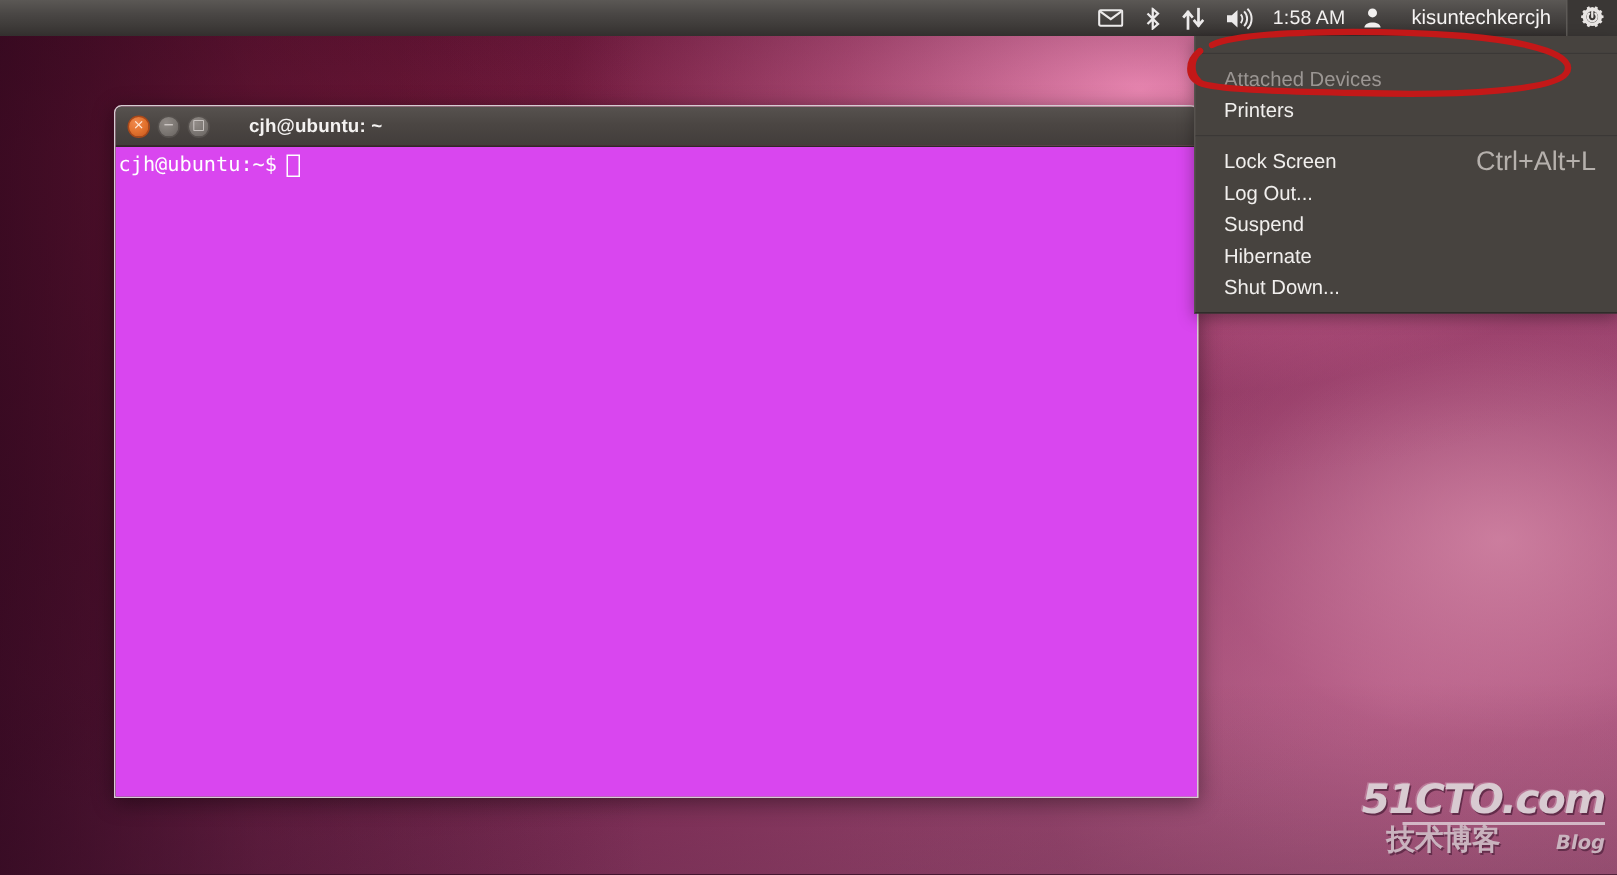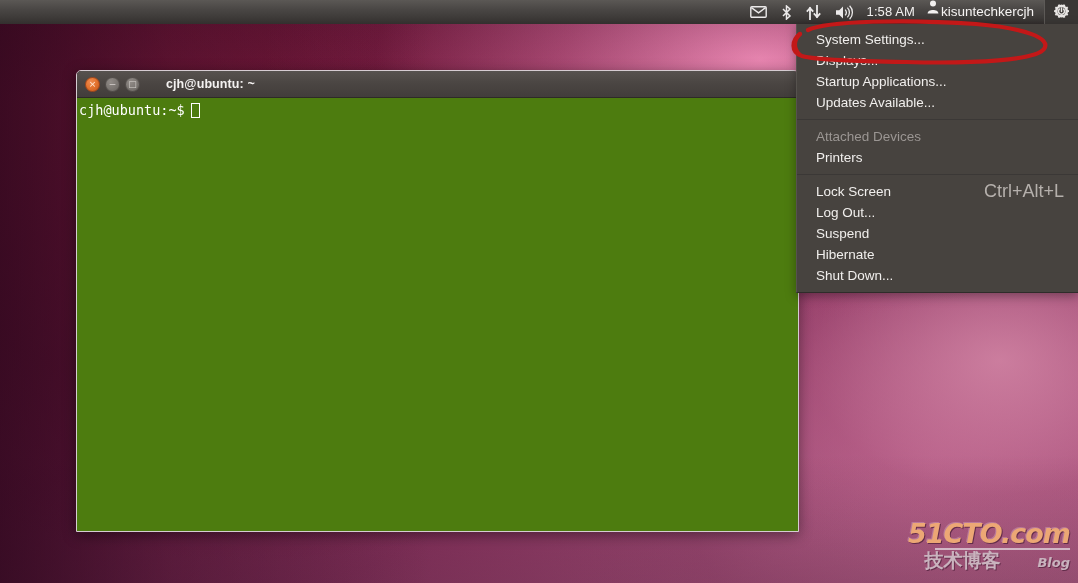--- a/index.html
+++ b/index.html
@@ -38,21 +38,21 @@
   .panel-indicators { display:flex; align-items:center; height:27px; }
   .ind {
     height:24px; display:flex; align-items:center; justify-content:center;
     padding:0 7px; color:#eceaea;
   }
   .ind svg { display:block; }
   .clock {
     color:#f2f0ef; font-size:13px; padding:0 10px 0 6px;
     letter-spacing:0.1px; line-height:24px;
   }
-  .user-block { display:flex; gap:2px; padding:0 10px 0 2px; }
+  .user-block { display:flex; align-items:center; gap:20px; padding:0 10px 0 2px; }
   .user-name { color:#f6f4f3; font-size:13.5px; line-height:24px; }
   .session-btn {
     height:24px; width:34px; display:flex; align-items:center; justify-content:center;
     background:#3a3735;
     border-left:1px solid #5d5a57;
   }
 
   
   .terminal {
     position:absolute; left:76px; top:70px; width:723px; height:462px;
@@ -79,21 +79,21 @@
   }
   .wbtn-min, .wbtn-max {
     background:radial-gradient(circle at 36% 30%, #918b87 0%, #7d7874 50%, #66615e 100%);
     color:#d9d4d1; border:1px solid #55504d;
   }
   .title-text {
     color:#f4f2f1; font-size:12.5px; font-weight:bold;
     margin-left:26px; letter-spacing:0.1px;
   }
   .term-body {
-    height:434px; background:#4d7c0f; padding:4px 0 0 2px;
+    height:434px; background:#d946ef; padding:4px 0 0 2px;
     font-family:"DejaVu Sans Mono","Liberation Mono",monospace;
   }
   .term-line {
     display:flex; align-items:center;
     color:#ffffff; font-size:13.5px; line-height:17px;
     white-space:pre; letter-spacing:0px;
   }
   .cursor {
     display:inline-block; width:9px; height:15px;
     border:1.5px solid #ffffff; background:transparent;
@@ -129,21 +129,21 @@
   }
 
   
   .watermark {
     position:absolute; right:8px; bottom:12px; z-index:30;
     text-align:right; pointer-events:none;
   }
   .wm-main {
     font-family:"DejaVu Sans", sans-serif;
     font-size:27px; font-weight:bold; font-style:italic;
-    color:#fdba74; letter-spacing:-1px; line-height:26px;
+    color:#e5e5e5; letter-spacing:-1px; line-height:26px;
     text-shadow:1px 1px 0 rgba(60,20,45,0.75), -1px -1px 0 rgba(255,235,245,0.3);
     opacity:0.82;
   }
   .wm-rule { height:2px; background:rgba(228,218,224,0.75); margin:1px 0 1px auto; width:135px; }
   .wm-sub-row { display:flex; align-items:flex-end; justify-content:flex-end; gap:6px; }
   .wm-cn {
     font-family:Liberation Serif, serif;
     font-size:19px; font-weight:bold; color:#d5ccd1; line-height:20px;
     text-shadow:1px 1px 0 rgba(60,20,45,0.7);
     opacity:0.8;
@@ -230,38 +230,20 @@
     <div class="term-body">
       <div class="term-line">
         <span>cjh@ubuntu:~$</span>
         <span class="cursor"></span>
       </div>
     </div>
   </div>
 
   <div class="session-menu">
 
-    <div>
-      <div class="mi">
-        <span>System Settings...</span>
-        <span class="mi-accel"></span>
-      </div>
-      <div class="mi">
-        <span>Displays...</span>
-        <span class="mi-accel"></span>
-      </div>
-      <div class="mi">
-        <span>Startup Applications...</span>
-        <span class="mi-accel"></span>
-      </div>
-      <div class="mi">
-        <span>Updates Available...</span>
-        <span class="mi-accel"></span>
-      </div>
-    </div>
 
     <div class="menu-sep"></div>
 
     <div>
       <div class="mi disabled">
         <span>Attached Devices</span>
         <span class="mi-accel"></span>
       </div>
       <div class="mi">
         <span>Printers</span>

